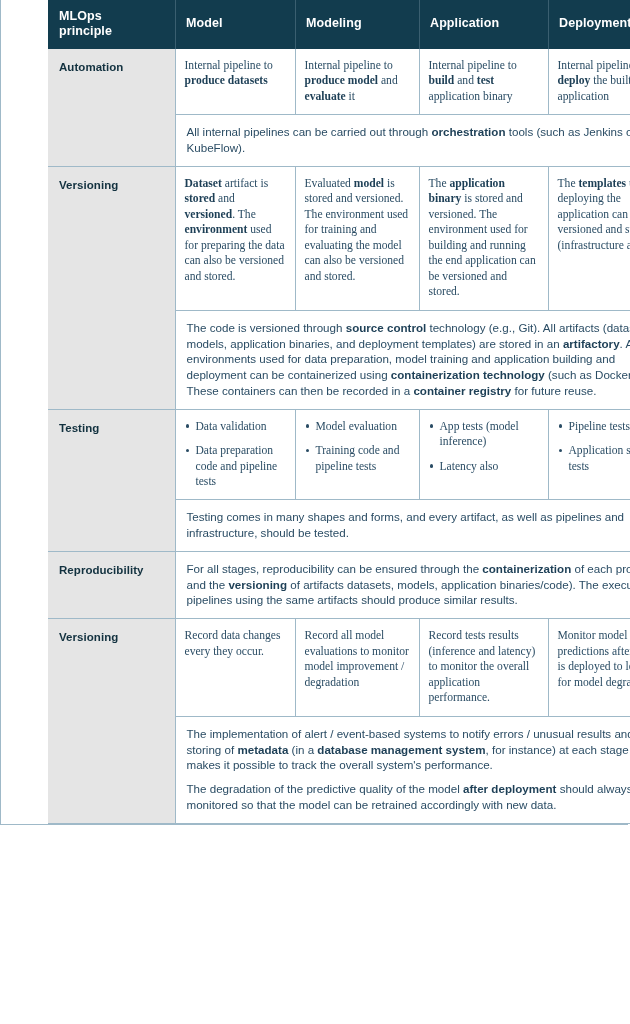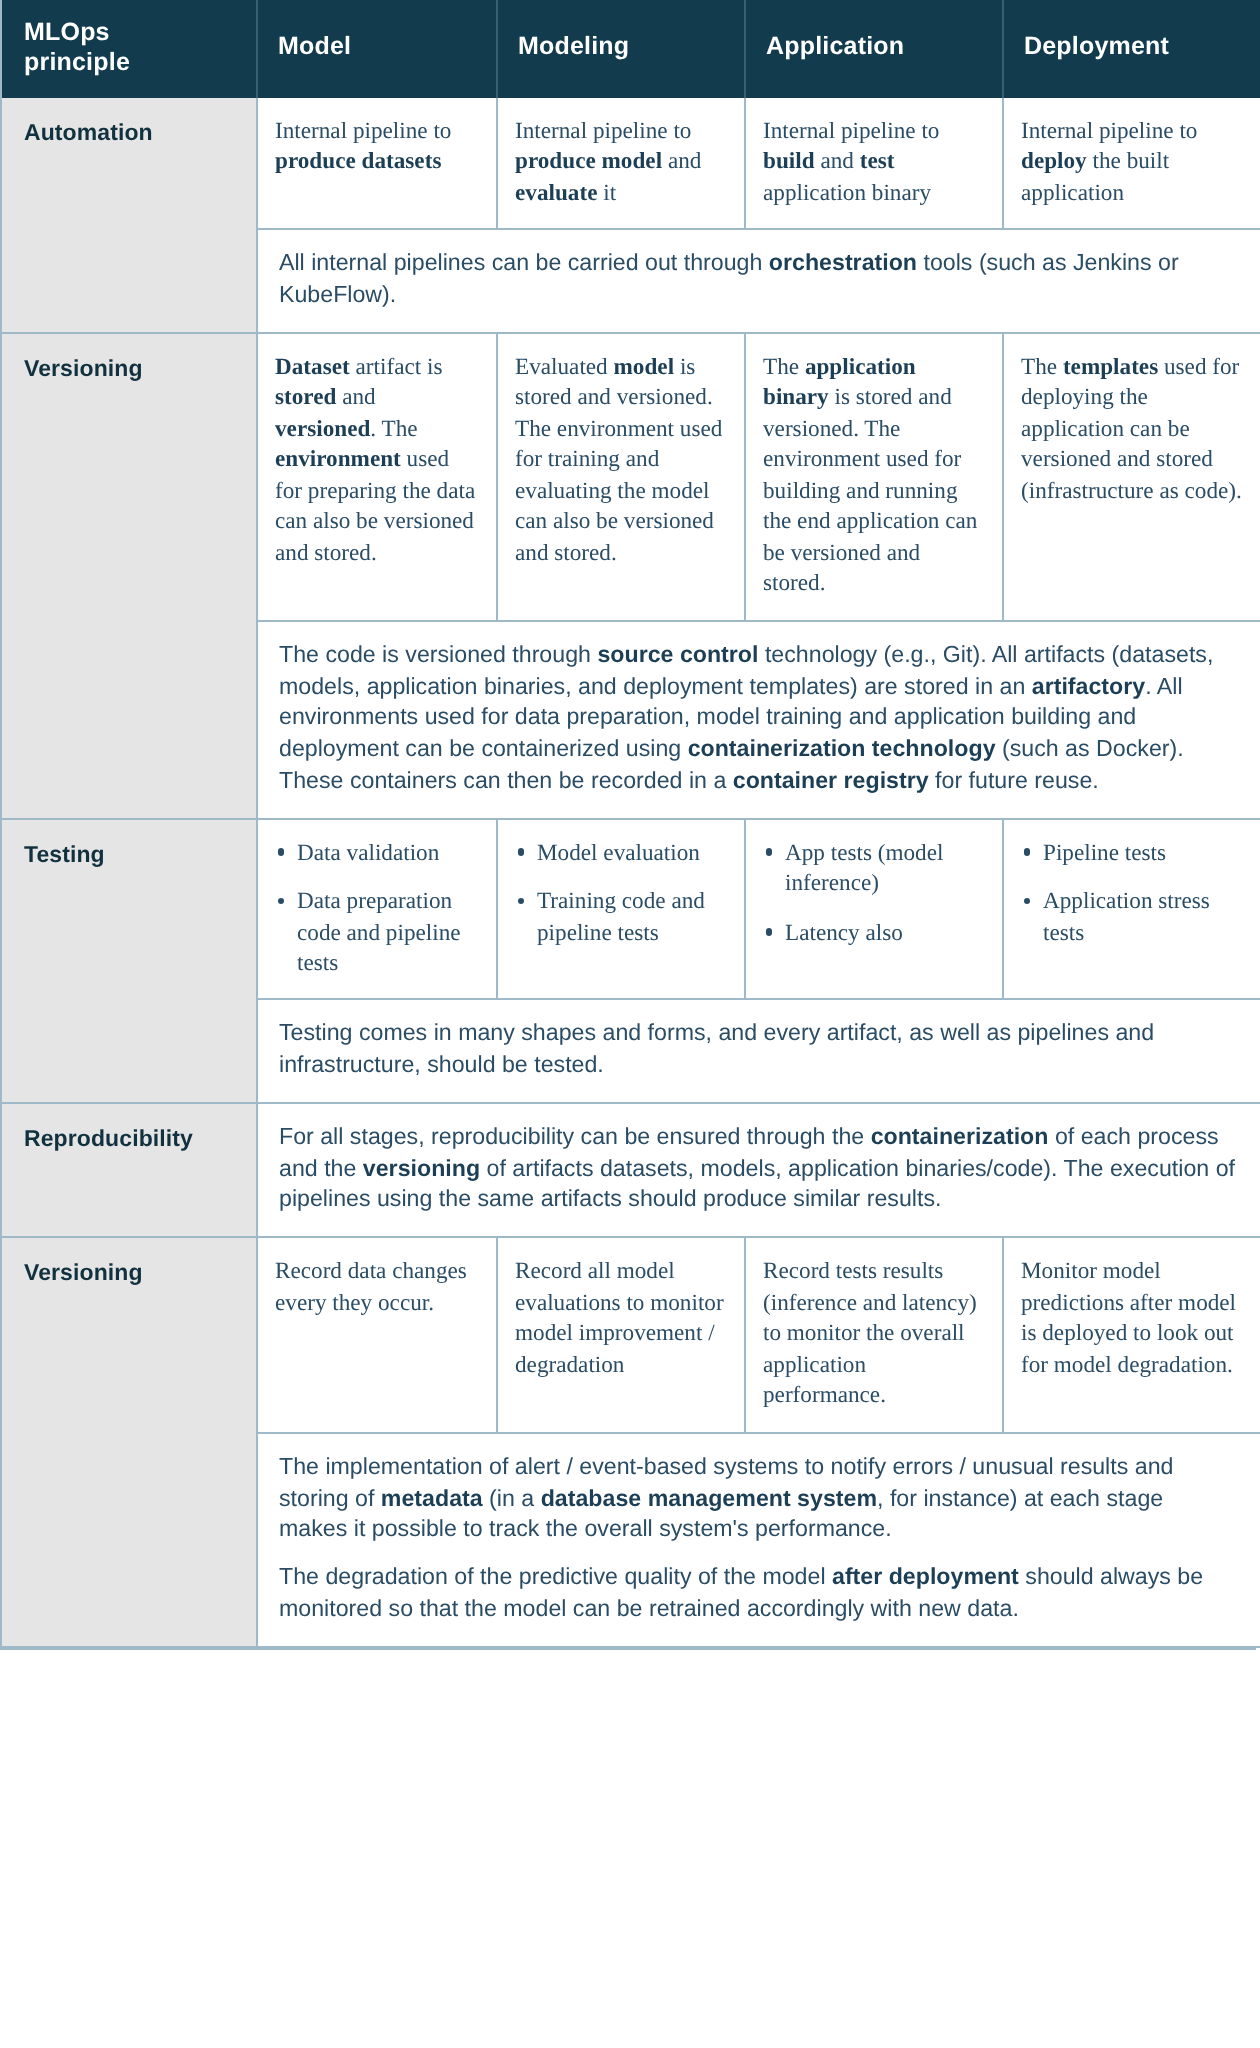--- a/index.html
+++ b/index.html
@@ -95,20 +95,21 @@
     border-radius:50%;
     background:#2a4c64;
   }
 
   .tbl-wrap{
     border-left:1px solid #9fb9c8;
     border-right:1px solid #9fb9c8;
     border-bottom:1px solid #9fb9c8;
     width:628px;
     box-sizing:border-box;
+    padding-left:47px;
   }
 </style>
 </head>
 <body>
 
 <div class="tbl-wrap">
 <table class="table">
   <colgroup>
     <col class="c0">
         <col class="c1">

